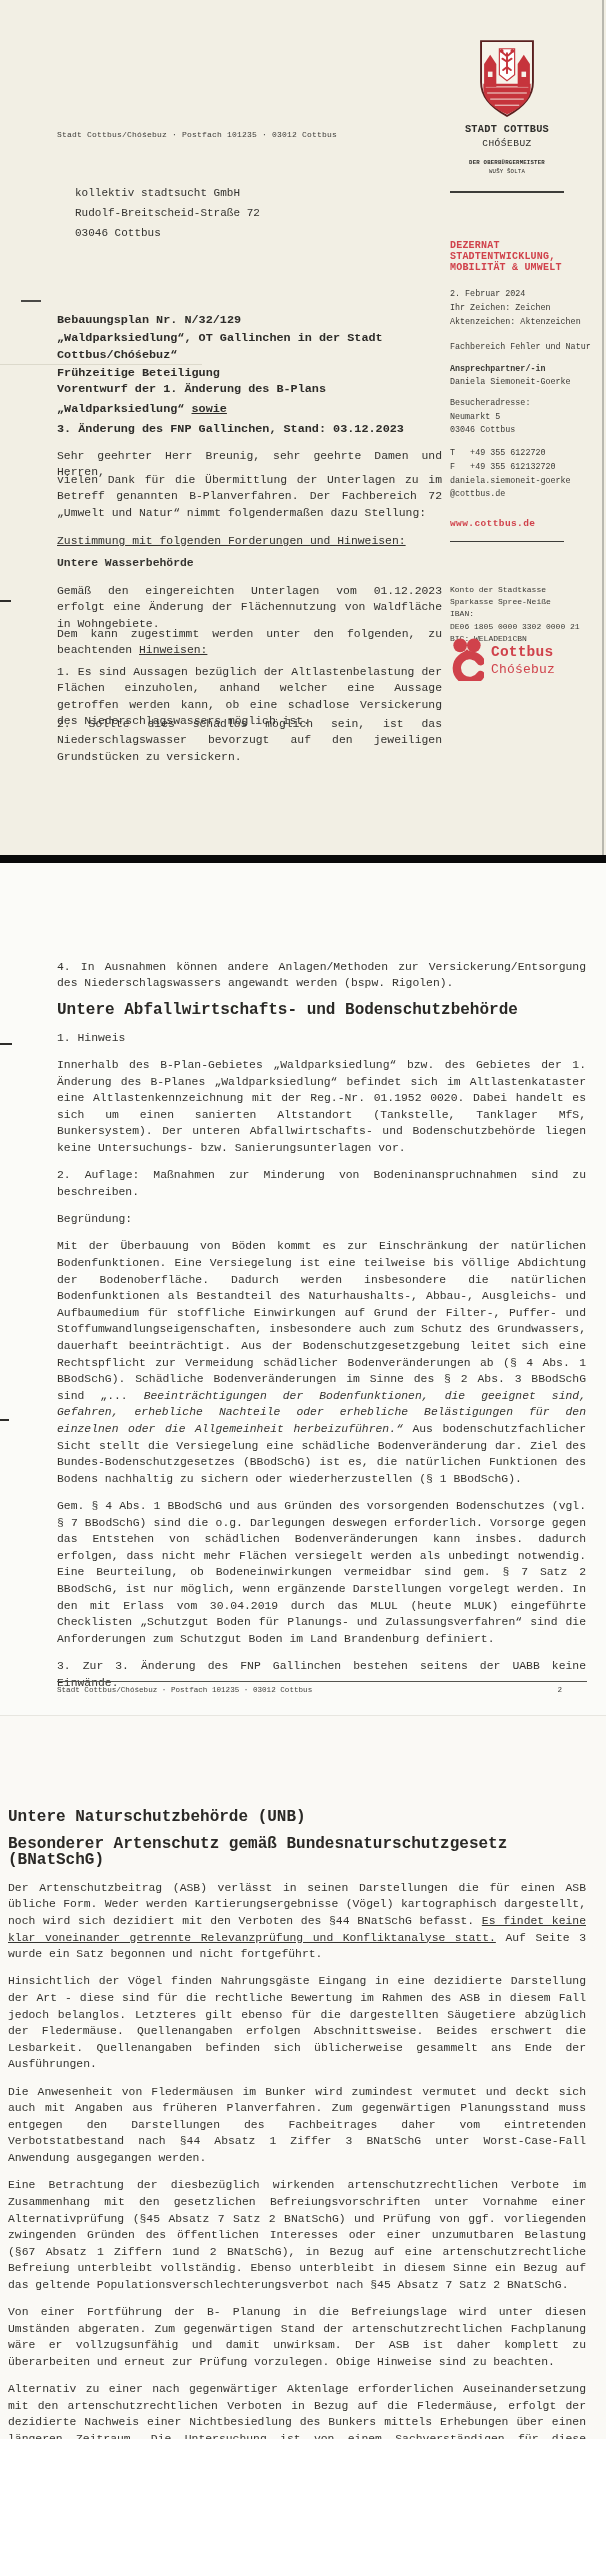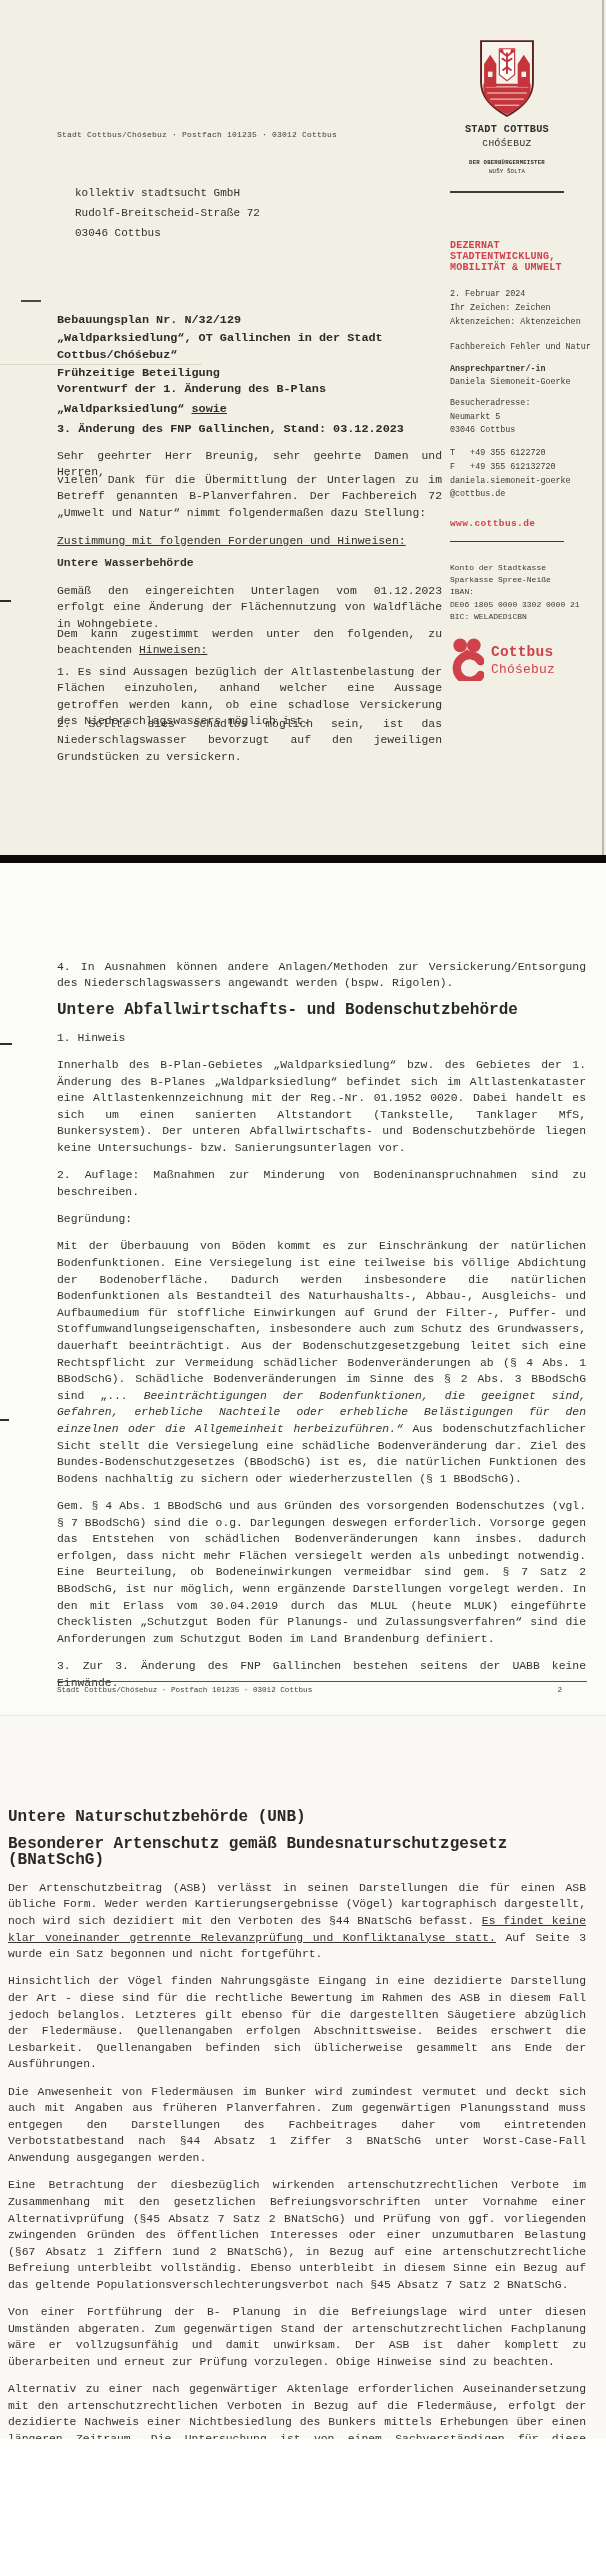--- a/index.html
+++ b/index.html
@@ -131,21 +131,21 @@
 
     <div class="side" style="top:447px;"><span>T</span>&nbsp;&nbsp;&nbsp;<span>+49 355 6122720</span></div>
     <div class="side" style="top:461px;"><span>F</span>&nbsp;&nbsp;&nbsp;<span>+49 355 612132720</span></div>
     <div class="side" style="top:475px;">daniela.siemoneit-goerke</div>
     <div class="side" style="top:488px;">@cottbus.de</div>
 
     <div class="side bold red" style="top:517px;font-size:9.5px;letter-spacing:0.4px;">www.cottbus.de</div>
 
     <div class="rule" style="top:541px;left:450px;width:114px;height:1.1px;"></div>
 
-    <div class="side tiny" style="top:562px;">
+    <div class="side tiny" style="top:584px;">
       <div>Konto der Stadtkasse</div>
       <div>Sparkasse Spree-Neiße</div>
       <div>IBAN:</div>
       <div>DE06 1805 0000 3302 0000 21</div>
       <div>BIC: WELADED1CBN</div>
     </div>
 
     <div class="abs" style="top:637px;left:450px;width:34px;height:44px;">
       <svg width="34" height="44" viewBox="0 0 44 58">
         <circle cx="13" cy="11" r="9" fill="#d0424b"></circle>

